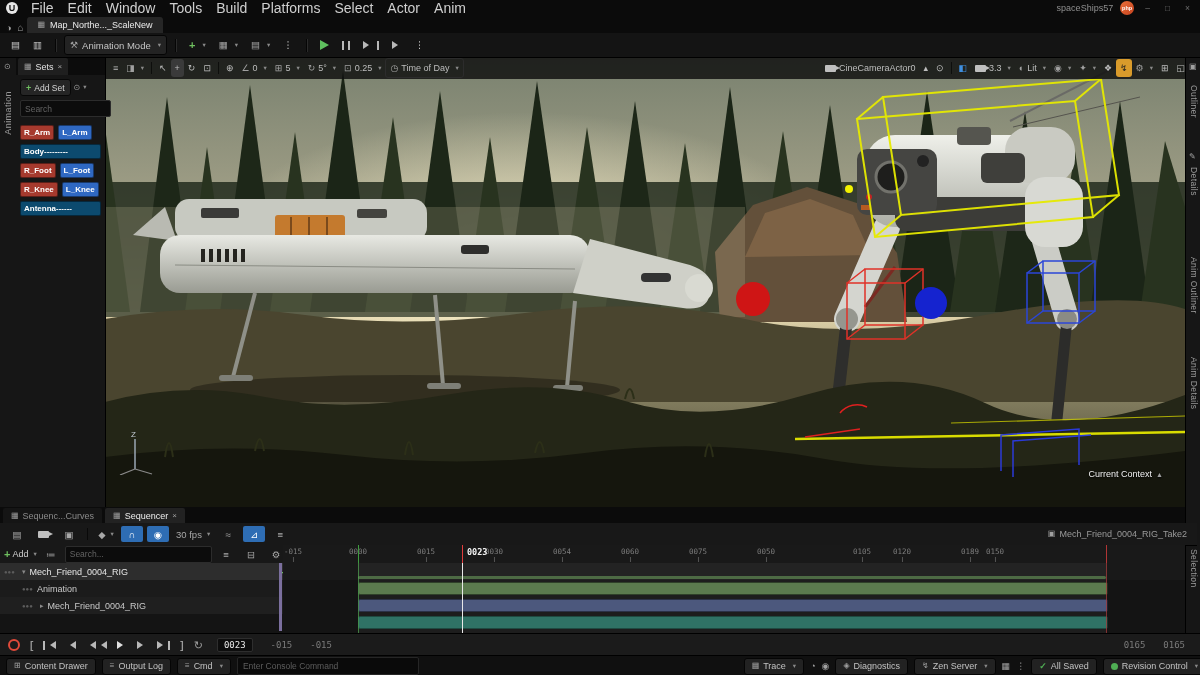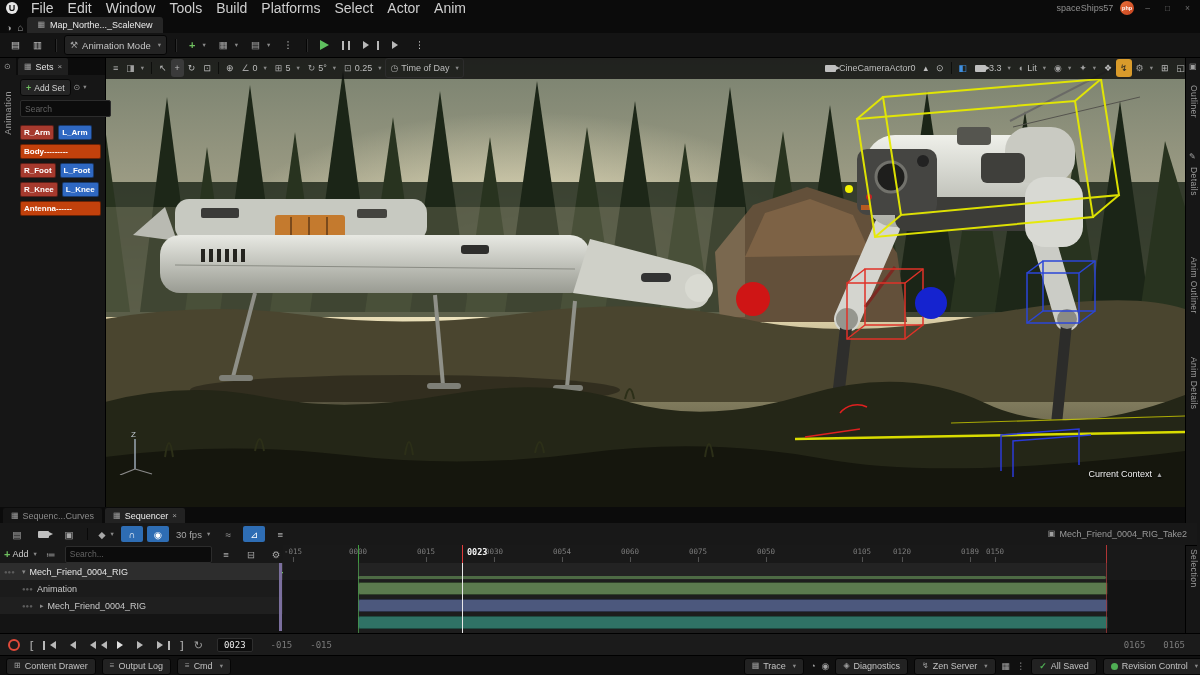--- a/index.html
+++ b/index.html
@@ -51,21 +51,21 @@
   .setspanel{left:16px;top:57px;width:89px;height:450px;background:#161616;border-right:1px solid #000;z-index:21}
   .settabs{height:18px;background:#0c0c0c;display:flex;align-items:flex-end}
   .settab{height:17px;background:#1f1f1f;display:flex;align-items:center;gap:4px;padding:0 6px;color:#e2e2e2;font-size:9px;border-radius:2px 2px 0 0;margin-left:2px}
   .addset{display:inline-flex;align-items:center;gap:3px;background:#252525;border:1px solid #070707;border-radius:3px;
           height:15px;padding:0 5px;font-size:8.5px;color:#d5d5d5}
   input.search{background:#0c0c0c;border:1px solid #2c2c2c;border-radius:2px;color:#ccc;
           font-family:"Liberation Sans",sans-serif;font-size:8.5px;padding:1px 4px;outline:none;height:13px}
   input.search::placeholder{color:#636363}
   .chips{display:flex;flex-wrap:wrap;gap:4px 4px;padding:6px 4px}
   .chip{font-size:8px;font-weight:bold;color:#fff;border-radius:2px;padding:2px 3px;border:1px solid rgba(0,0,0,.45);white-space:nowrap}
-  .chip.red{background:#a63a2e}.chip.blue{background:#2f68c2}.chip.green{background:#c2410c;width:100%}
+  .chip.red{background:#a63a2e}.chip.blue{background:#2f68c2}.chip.green{background:#0c4a6e;width:100%}
 
   
   .viewport{left:105px;top:57px;width:1080px;height:450px;overflow:hidden;background:#222;z-index:10}
   .vp-toolbar{left:0;top:0;width:100%;height:22px;background:rgba(14,14,14,.82);display:flex;align-items:center;
               padding:0 4px;z-index:5;position:absolute}
   .vbtn{display:inline-flex;align-items:center;height:18px;padding:0 4px;border-radius:3px;color:#bdbdbd;font-size:9px;gap:3px}
   .vbtn.orange{background:#d99b2b;color:#202020}
   .cam{width:11px;height:7px;background:#bfbfbf;border-radius:1px;position:relative;display:inline-block}
   .cam::after{content:"";position:absolute;right:-4px;top:1px;border-top:2.5px solid transparent;border-bottom:2.5px solid transparent;border-left:4px solid #bfbfbf}
   .curctx{position:absolute;right:22px;bottom:28px;display:flex;gap:4px;align-items:center;color:#f0f0f0;font-size:9px;
@@ -642,20 +642,21 @@
     </span>
     <span class="statbtn">
       <span class="ico" style="font-size:8px">≡</span>
       <span>Output Log</span>
     </span>
     <span class="statbtn">
       <span class="ico" style="font-size:8px">≡</span>
       <span>Cmd</span>
         <span class="caret">▾</span>
     </span>
+    <input class="console" placeholder="Enter Console Command" style="">
     <span class="grow"></span>
     <span class="statbtn">
       <span class="ico" style="font-size:8px">▦</span>
       <span>Trace</span>
         <span class="caret">▾</span>
     </span>
     <span class="ico" style="font-size:9px">◔</span>
     <span class="ico" style="font-size:9px">◉</span>
     <span class="statbtn">
       <span class="ico" style="font-size:8px">◈</span>

